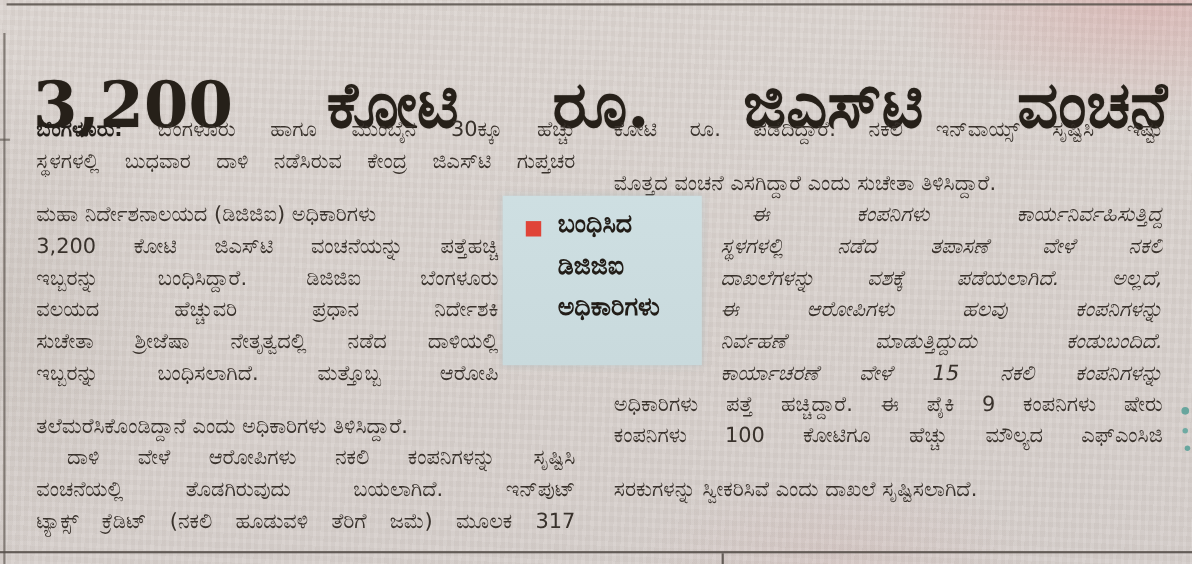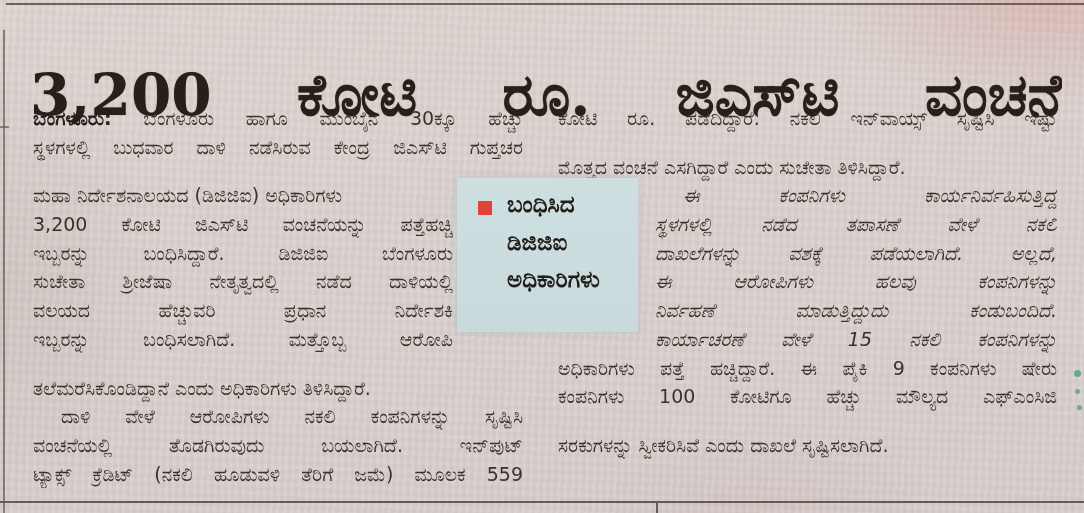--- a/index.html
+++ b/index.html
@@ -86,27 +86,27 @@
   <div class="teal-dots"></div>
 
   <h1 class="headline">3,200 ಕೋಟಿ ರೂ. ಜಿಎಸ್‌ಟಿ ವಂಚನೆ</h1>
 
   <div class="col col-left">
     <div class="line"><span class="lead">ಬೆಂಗಳೂರು:</span> <span>ಬೆಂಗಳೂರು ಹಾಗೂ ಮುಂಬೈನ 30ಕ್ಕೂ ಹೆಚ್ಚು</span></div>
     <div class="line">ಸ್ಥಳಗಳಲ್ಲಿ ಬುಧವಾರ ದಾಳಿ ನಡೆಸಿರುವ ಕೇಂದ್ರ ಜಿಎಸ್‌ಟಿ ಗುಪ್ತಚರ</div>
     <div class="line nl rg">ಮಹಾ ನಿರ್ದೇಶನಾಲಯದ (ಡಿಜಿಜಿಐ) ಅಧಿಕಾರಿಗಳು</div>
     <div class="line nl">3,200 ಕೋಟಿ ಜಿಎಸ್‌ಟಿ ವಂಚನೆಯನ್ನು ಪತ್ತೆಹಚ್ಚಿ</div>
     <div class="line nl">ಇಬ್ಬರನ್ನು ಬಂಧಿಸಿದ್ದಾರೆ. ಡಿಜಿಜಿಐ ಬೆಂಗಳೂರು</div>
+    <div class="line nl">ವಲಯದ ಹೆಚ್ಚುವರಿ ಪ್ರಧಾನ ನಿರ್ದೇಶಕಿ</div>
     <div class="line nl">ಸುಚೇತಾ ಶ್ರೀಜೆಷಾ ನೇತೃತ್ವದಲ್ಲಿ ನಡೆದ ದಾಳಿಯಲ್ಲಿ</div>
-    <div class="line nl">ವಲಯದ ಹೆಚ್ಚುವರಿ ಪ್ರಧಾನ ನಿರ್ದೇಶಕಿ</div>
     <div class="line nl">ಇಬ್ಬರನ್ನು ಬಂಧಿಸಲಾಗಿದೆ. ಮತ್ತೊಬ್ಬ ಆರೋಪಿ</div>
     <div class="line rg">ತಲೆಮರೆಸಿಕೊಂಡಿದ್ದಾನೆ ಎಂದು ಅಧಿಕಾರಿಗಳು ತಿಳಿಸಿದ್ದಾರೆ.</div>
     <div class="line ind">ದಾಳಿ ವೇಳೆ ಆರೋಪಿಗಳು ನಕಲಿ ಕಂಪನಿಗಳನ್ನು ಸೃಷ್ಟಿಸಿ</div>
     <div class="line">ವಂಚನೆಯಲ್ಲಿ ತೊಡಗಿರುವುದು ಬಯಲಾಗಿದೆ. ಇನ್‌ಪುಟ್</div>
-    <div class="line">ಟ್ಯಾಕ್ಸ್ ಕ್ರೆಡಿಟ್ (ನಕಲಿ ಹೂಡುವಳಿ ತೆರಿಗೆ ಜಮೆ) ಮೂಲಕ 559</div>
+    <div class="line">ಟ್ಯಾಕ್ಸ್ ಕ್ರೆಡಿಟ್ (ನಕಲಿ ಹೂಡುವಳಿ ತೆರಿಗೆ ಜಮೆ) ಮೂಲಕ 317</div>
   </div>
 
   <div class="col col-right">
     <div class="line">ಕೋಟಿ ರೂ. ಪಡೆದಿದ್ದಾರೆ. ನಕಲಿ ಇನ್‌ವಾಯ್ಸ್ ಸೃಷ್ಟಿಸಿ ಇಷ್ಟು</div>
     <div class="line rg">ಮೊತ್ತದ ವಂಚನೆ ಎಸಗಿದ್ದಾರೆ ಎಂದು ಸುಚೇತಾ ತಿಳಿಸಿದ್ದಾರೆ.</div>
     <div class="line nr ind">ಈ ಕಂಪನಿಗಳು ಕಾರ್ಯನಿರ್ವಹಿಸುತ್ತಿದ್ದ</div>
     <div class="line nr">ಸ್ಥಳಗಳಲ್ಲಿ ನಡೆದ ತಪಾಸಣೆ ವೇಳೆ ನಕಲಿ</div>
     <div class="line nr">ದಾಖಲೆಗಳನ್ನು ವಶಕ್ಕೆ ಪಡೆಯಲಾಗಿದೆ. ಅಲ್ಲದೆ,</div>
     <div class="line nr">ಈ ಆರೋಪಿಗಳು ಹಲವು ಕಂಪನಿಗಳನ್ನು</div>
     <div class="line nr">ನಿರ್ವಹಣೆ ಮಾಡುತ್ತಿದ್ದುದು ಕಂಡುಬಂದಿದೆ.</div>

